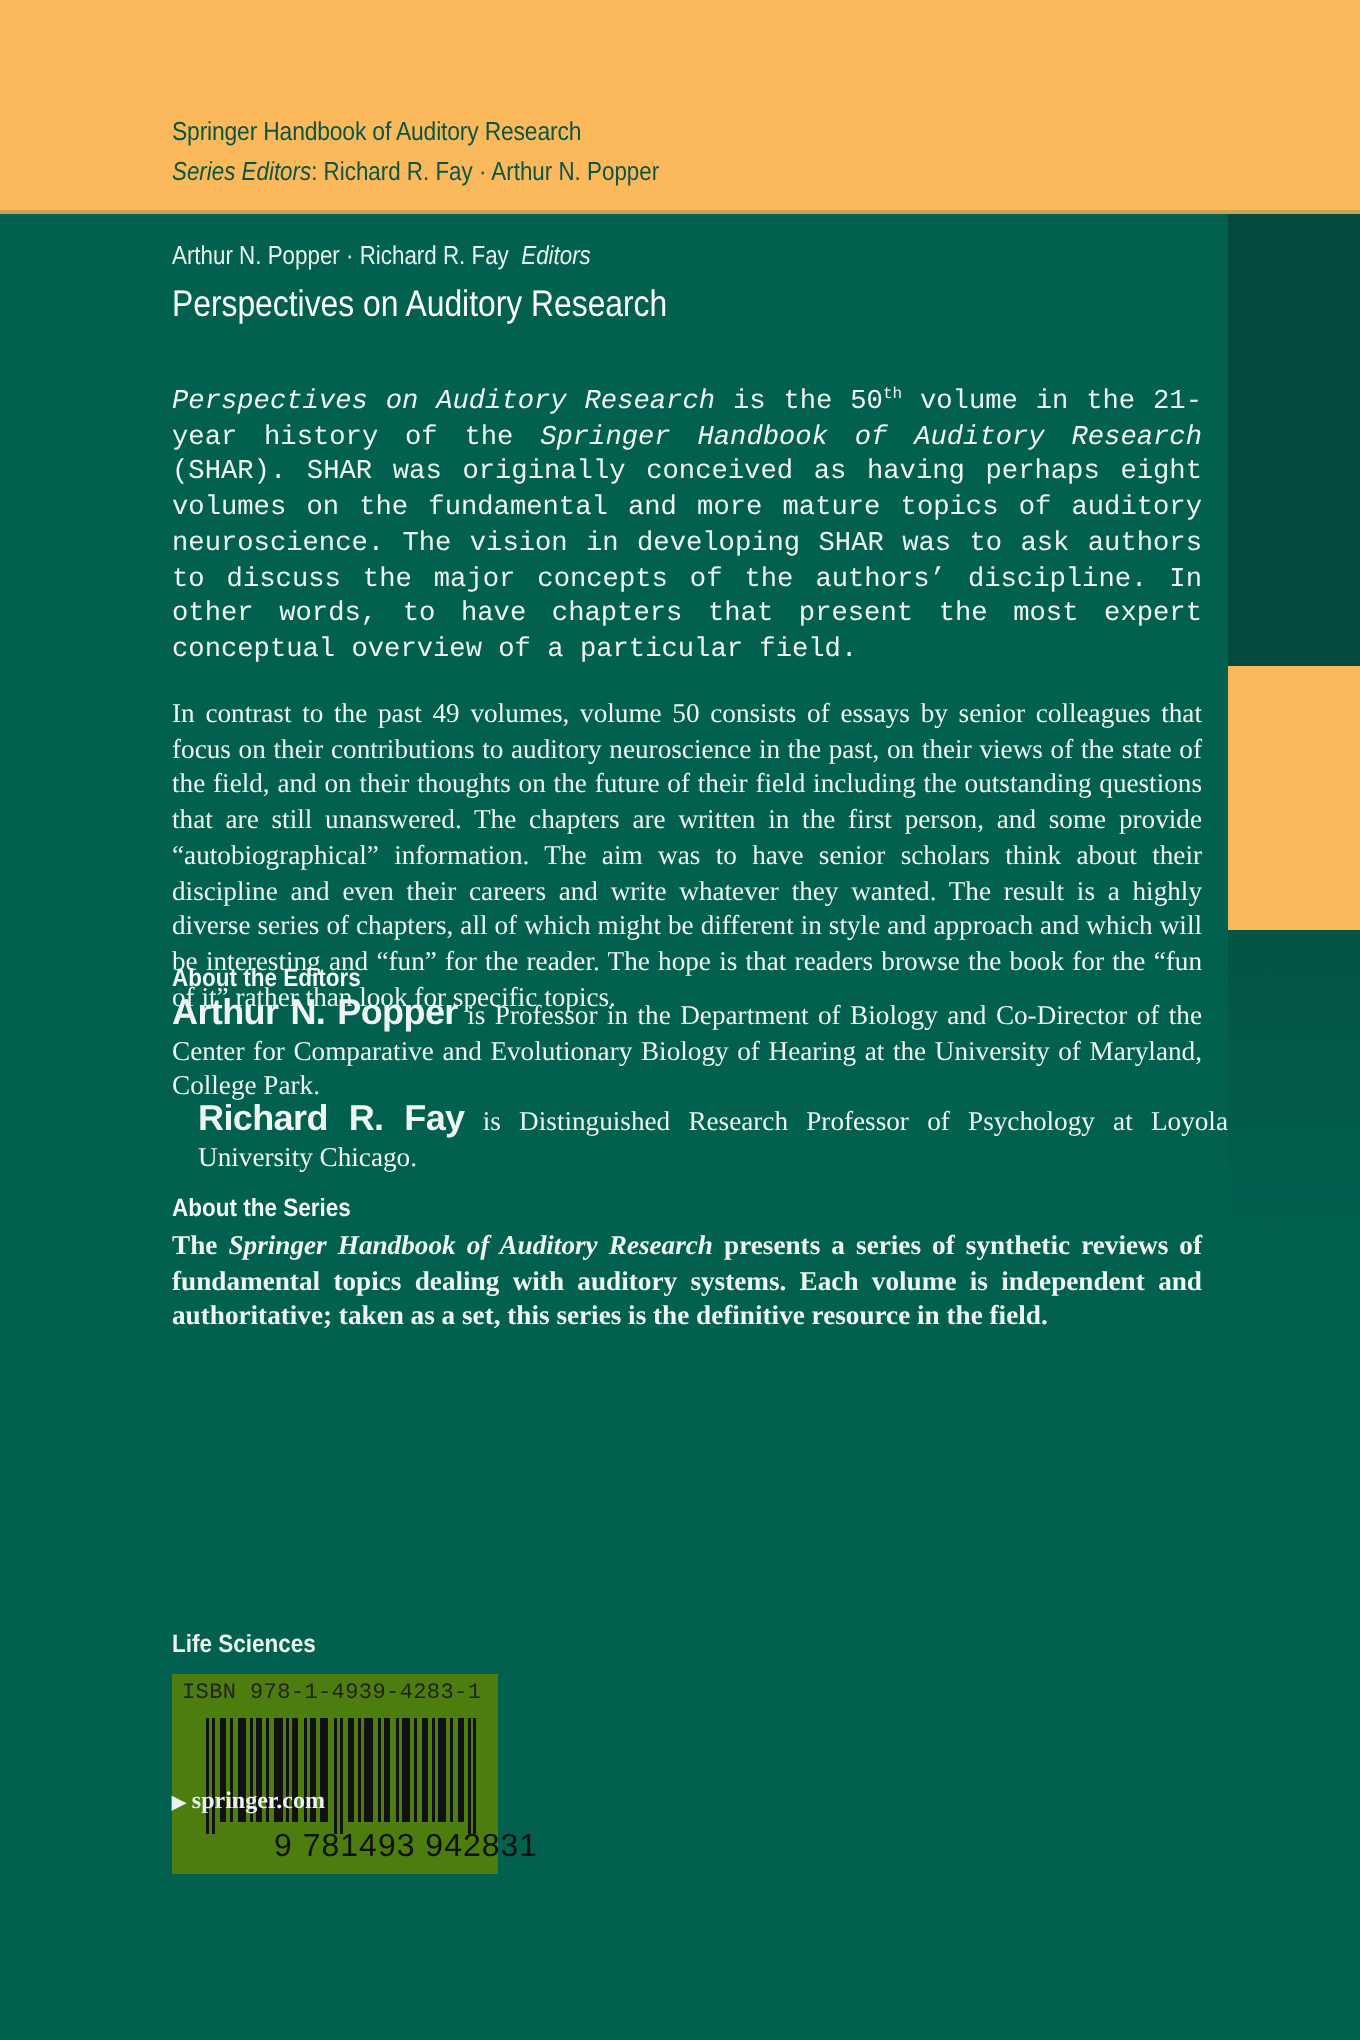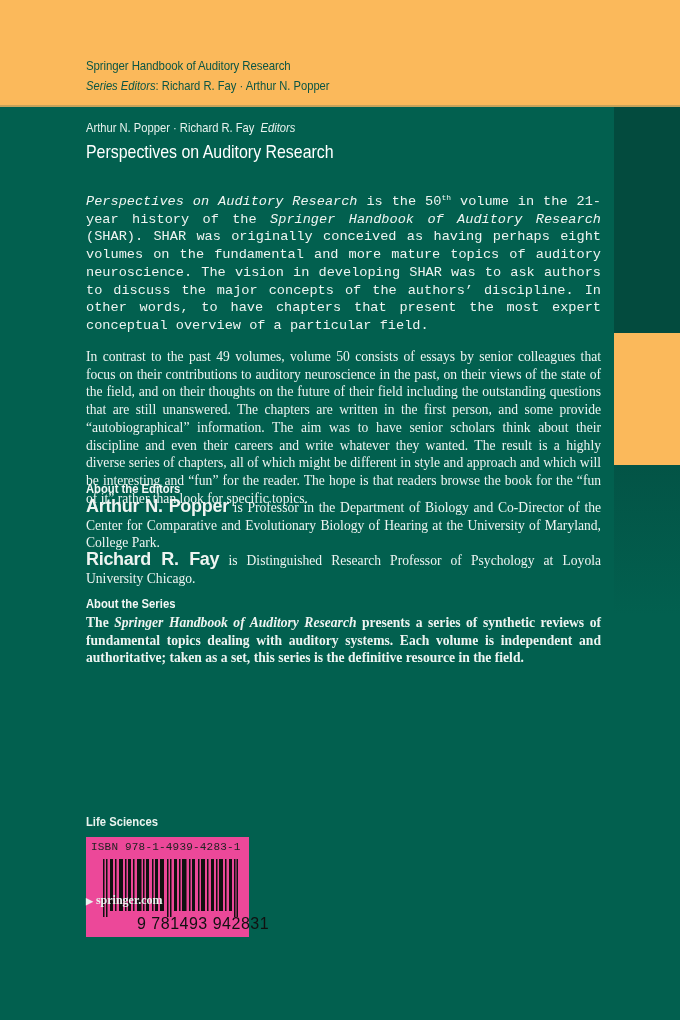--- a/index.html
+++ b/index.html
@@ -18,25 +18,25 @@
   .body-text { position:absolute; left:86px; width:515px; color:#eef4f1; font-size:13.6px; line-height:17.7px; text-align:justify; }
   .body-text i { font-style:italic; }
   .body-text sup { font-size:8px; vertical-align:5px; line-height:0; }
   .p1 { top:193px;font-family:Liberation Mono, monospace; }
   .p2 { top:312px;margin-top:36px; }
   .section-head { position:absolute; left:86px; font-family:"Liberation Sans", sans-serif; font-weight:bold; font-size:12.5px; color:#f4f8f6; transform:scaleX(0.9); transform-origin:left; white-space:nowrap; }
   .h-editors { top:482px; }
   .ed-bio { position:absolute; left:86px; width:515px; color:#eef4f1; font-size:13.6px; line-height:17.7px; text-align:justify; }
   .ed-bio b { font-family:"Liberation Sans", sans-serif; font-size:18px; font-weight:bold; letter-spacing:-0.3px; }
   .bio1 { top:498px; }
-  .bio2 { top:551px; }
+  .bio2 { top:551px;margin-left:13px; }
   .h-series { top:597px; }
   .p-series { top:614px;font-weight:bold; }
   .life-sciences { position:absolute; left:86px; top:815px; font-family:"Liberation Sans", sans-serif; font-size:12.5px; font-weight:bold; color:#eaf3ef; transform:scaleX(0.9); transform-origin:left; white-space:nowrap; }
-  .barcode-box { position:absolute; left:86px; top:837px; width:163px; height:100px; background:#ec4899; }
+  .barcode-box { position:absolute; left:86px; top:837px; width:163px; height:100px; background:#4d7c0f; }
   .isbn-text { position:absolute; left:5px; top:4px; font-family:"Liberation Mono", monospace; font-size:11px; color:#222; white-space:nowrap; letter-spacing:0.2px; }
   .bars { position:absolute; left:17px; top:22px; width:135px; height:58px; }
   .barcode-digits { position:absolute; left:4px; top:78px; font-family:"Liberation Sans", sans-serif; font-size:16px; color:#111; white-space:nowrap; letter-spacing:0.5px;margin-left:47px; }
   .springer-link { position:absolute; left:86px; top:893px; font-family:Liberation Serif, serif; font-size:12px; font-weight:bold; color:#eaf3ef; white-space:nowrap; }
   .springer-link .arrow { font-size:9px; margin-right:3px; }
 </style>
 </head>
 <body>
 
 <div class="top-band"></div>

